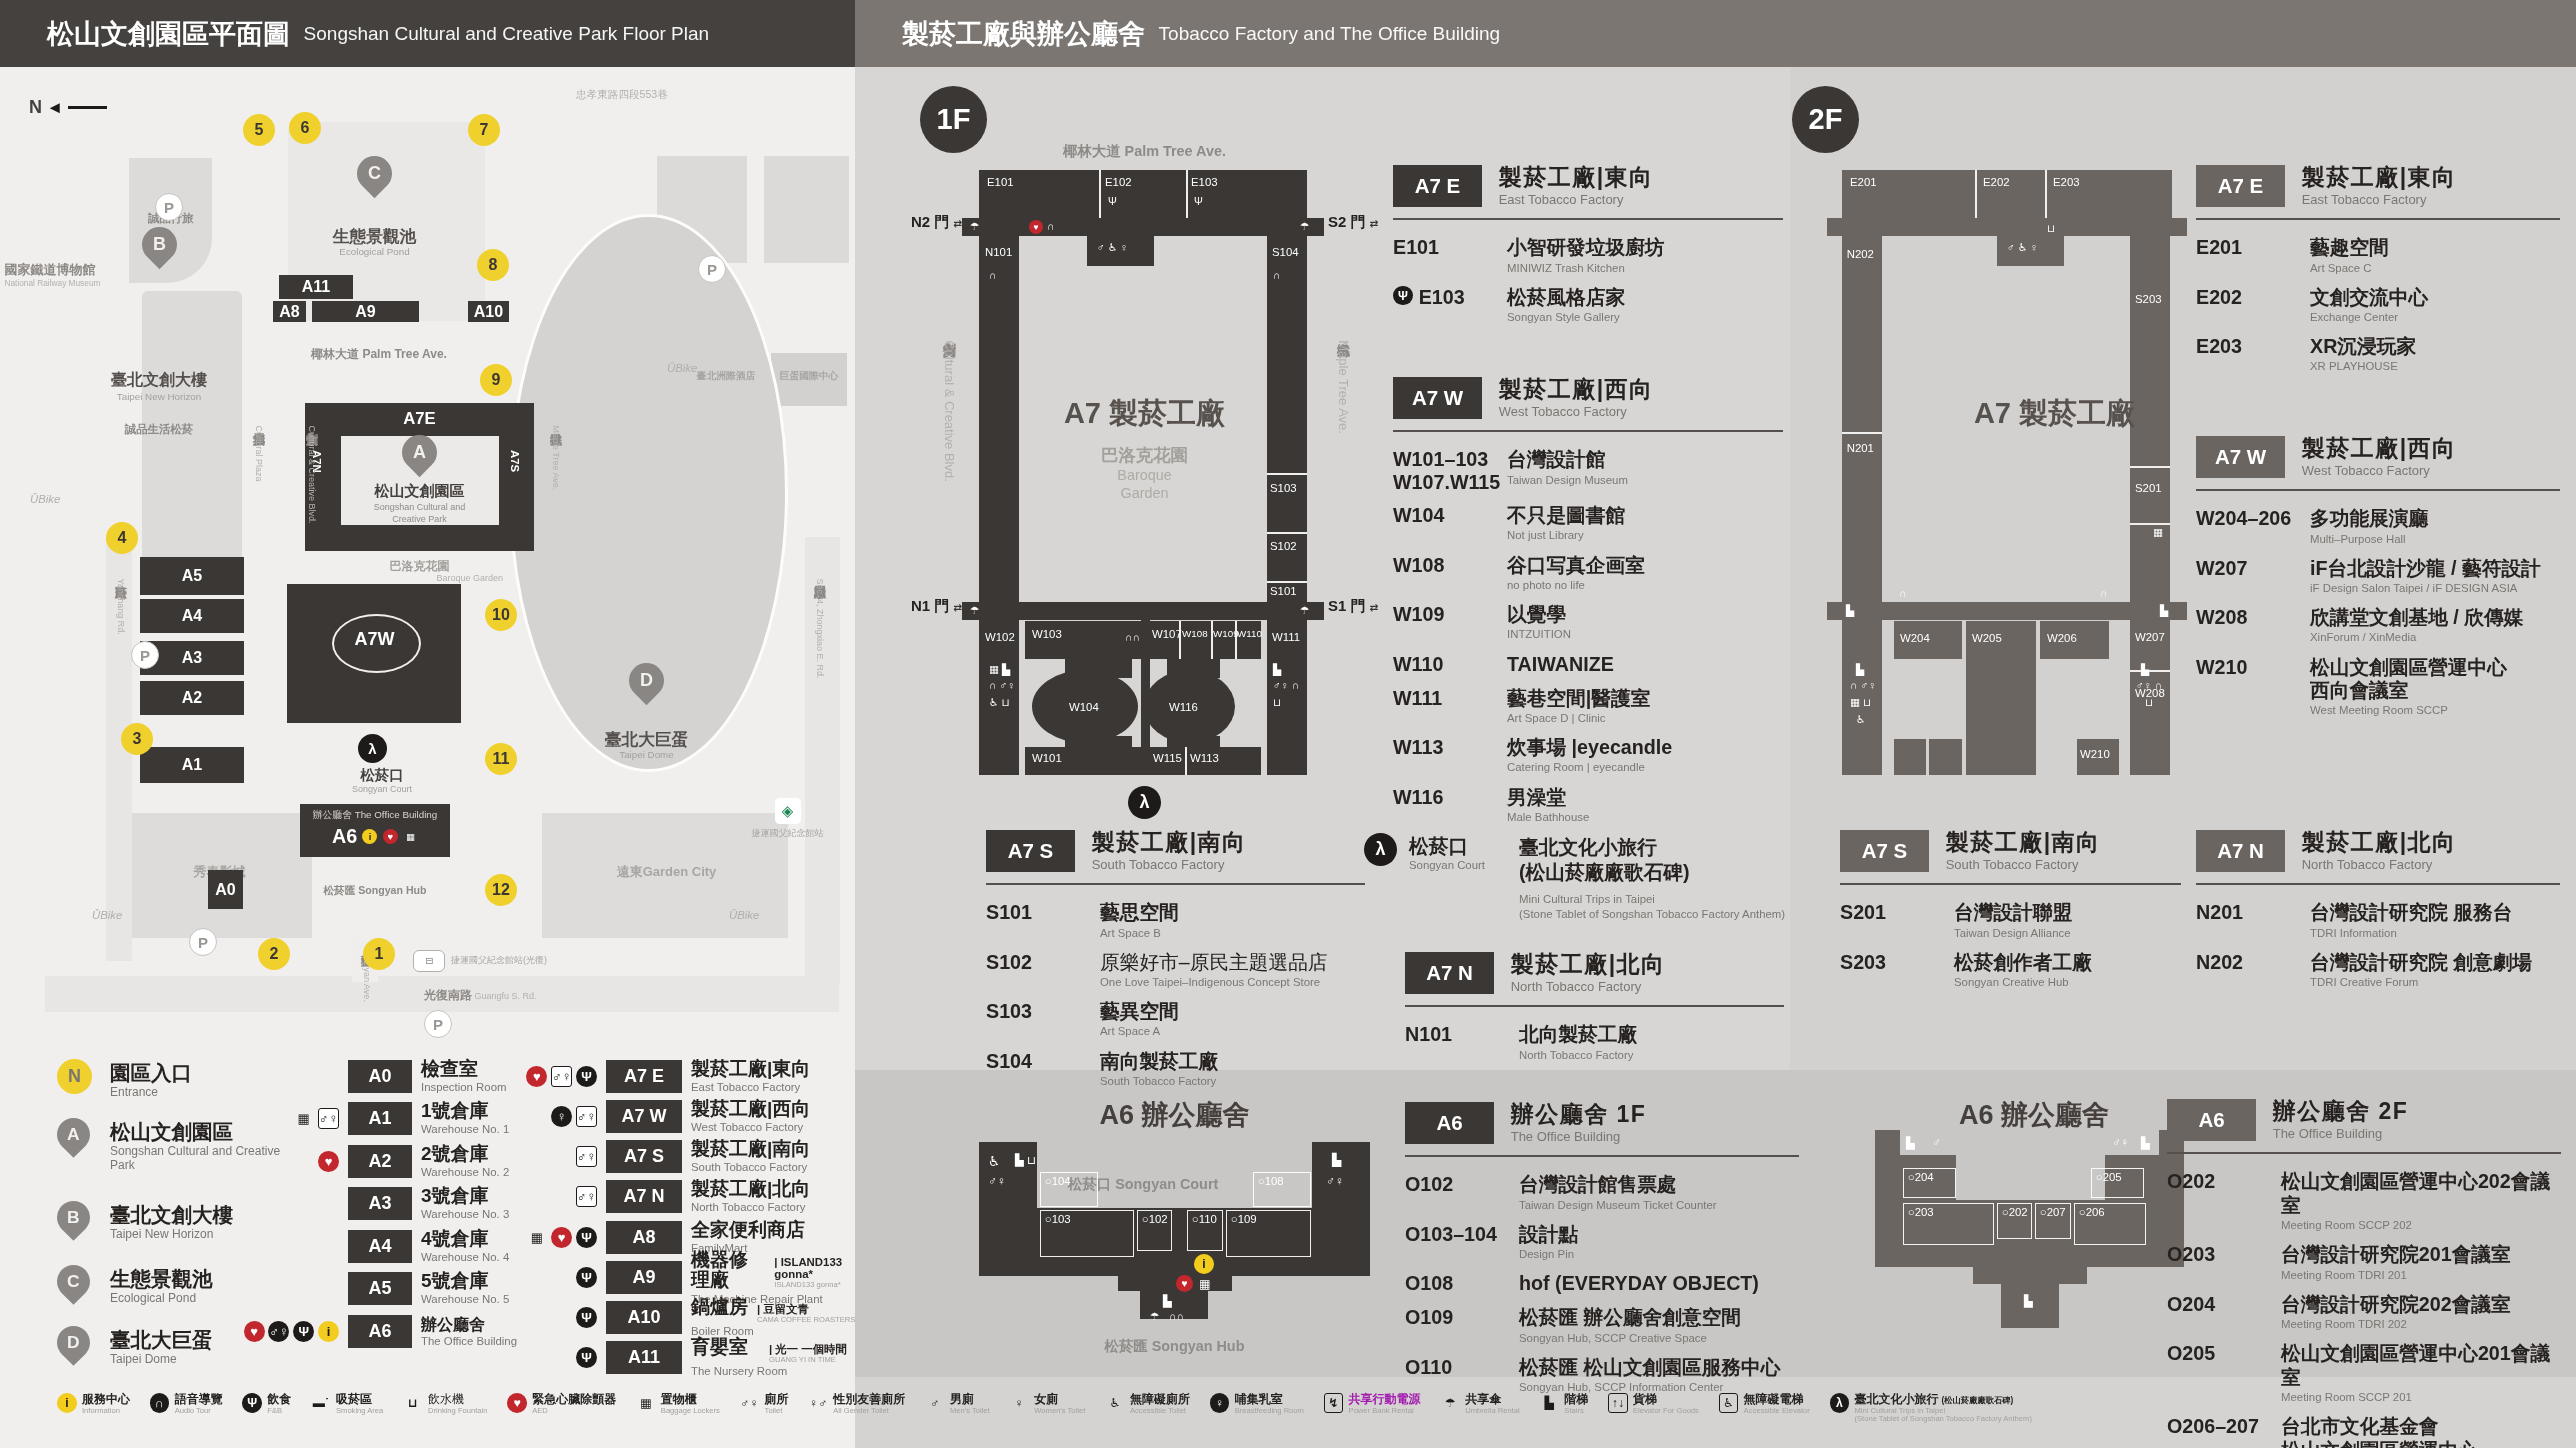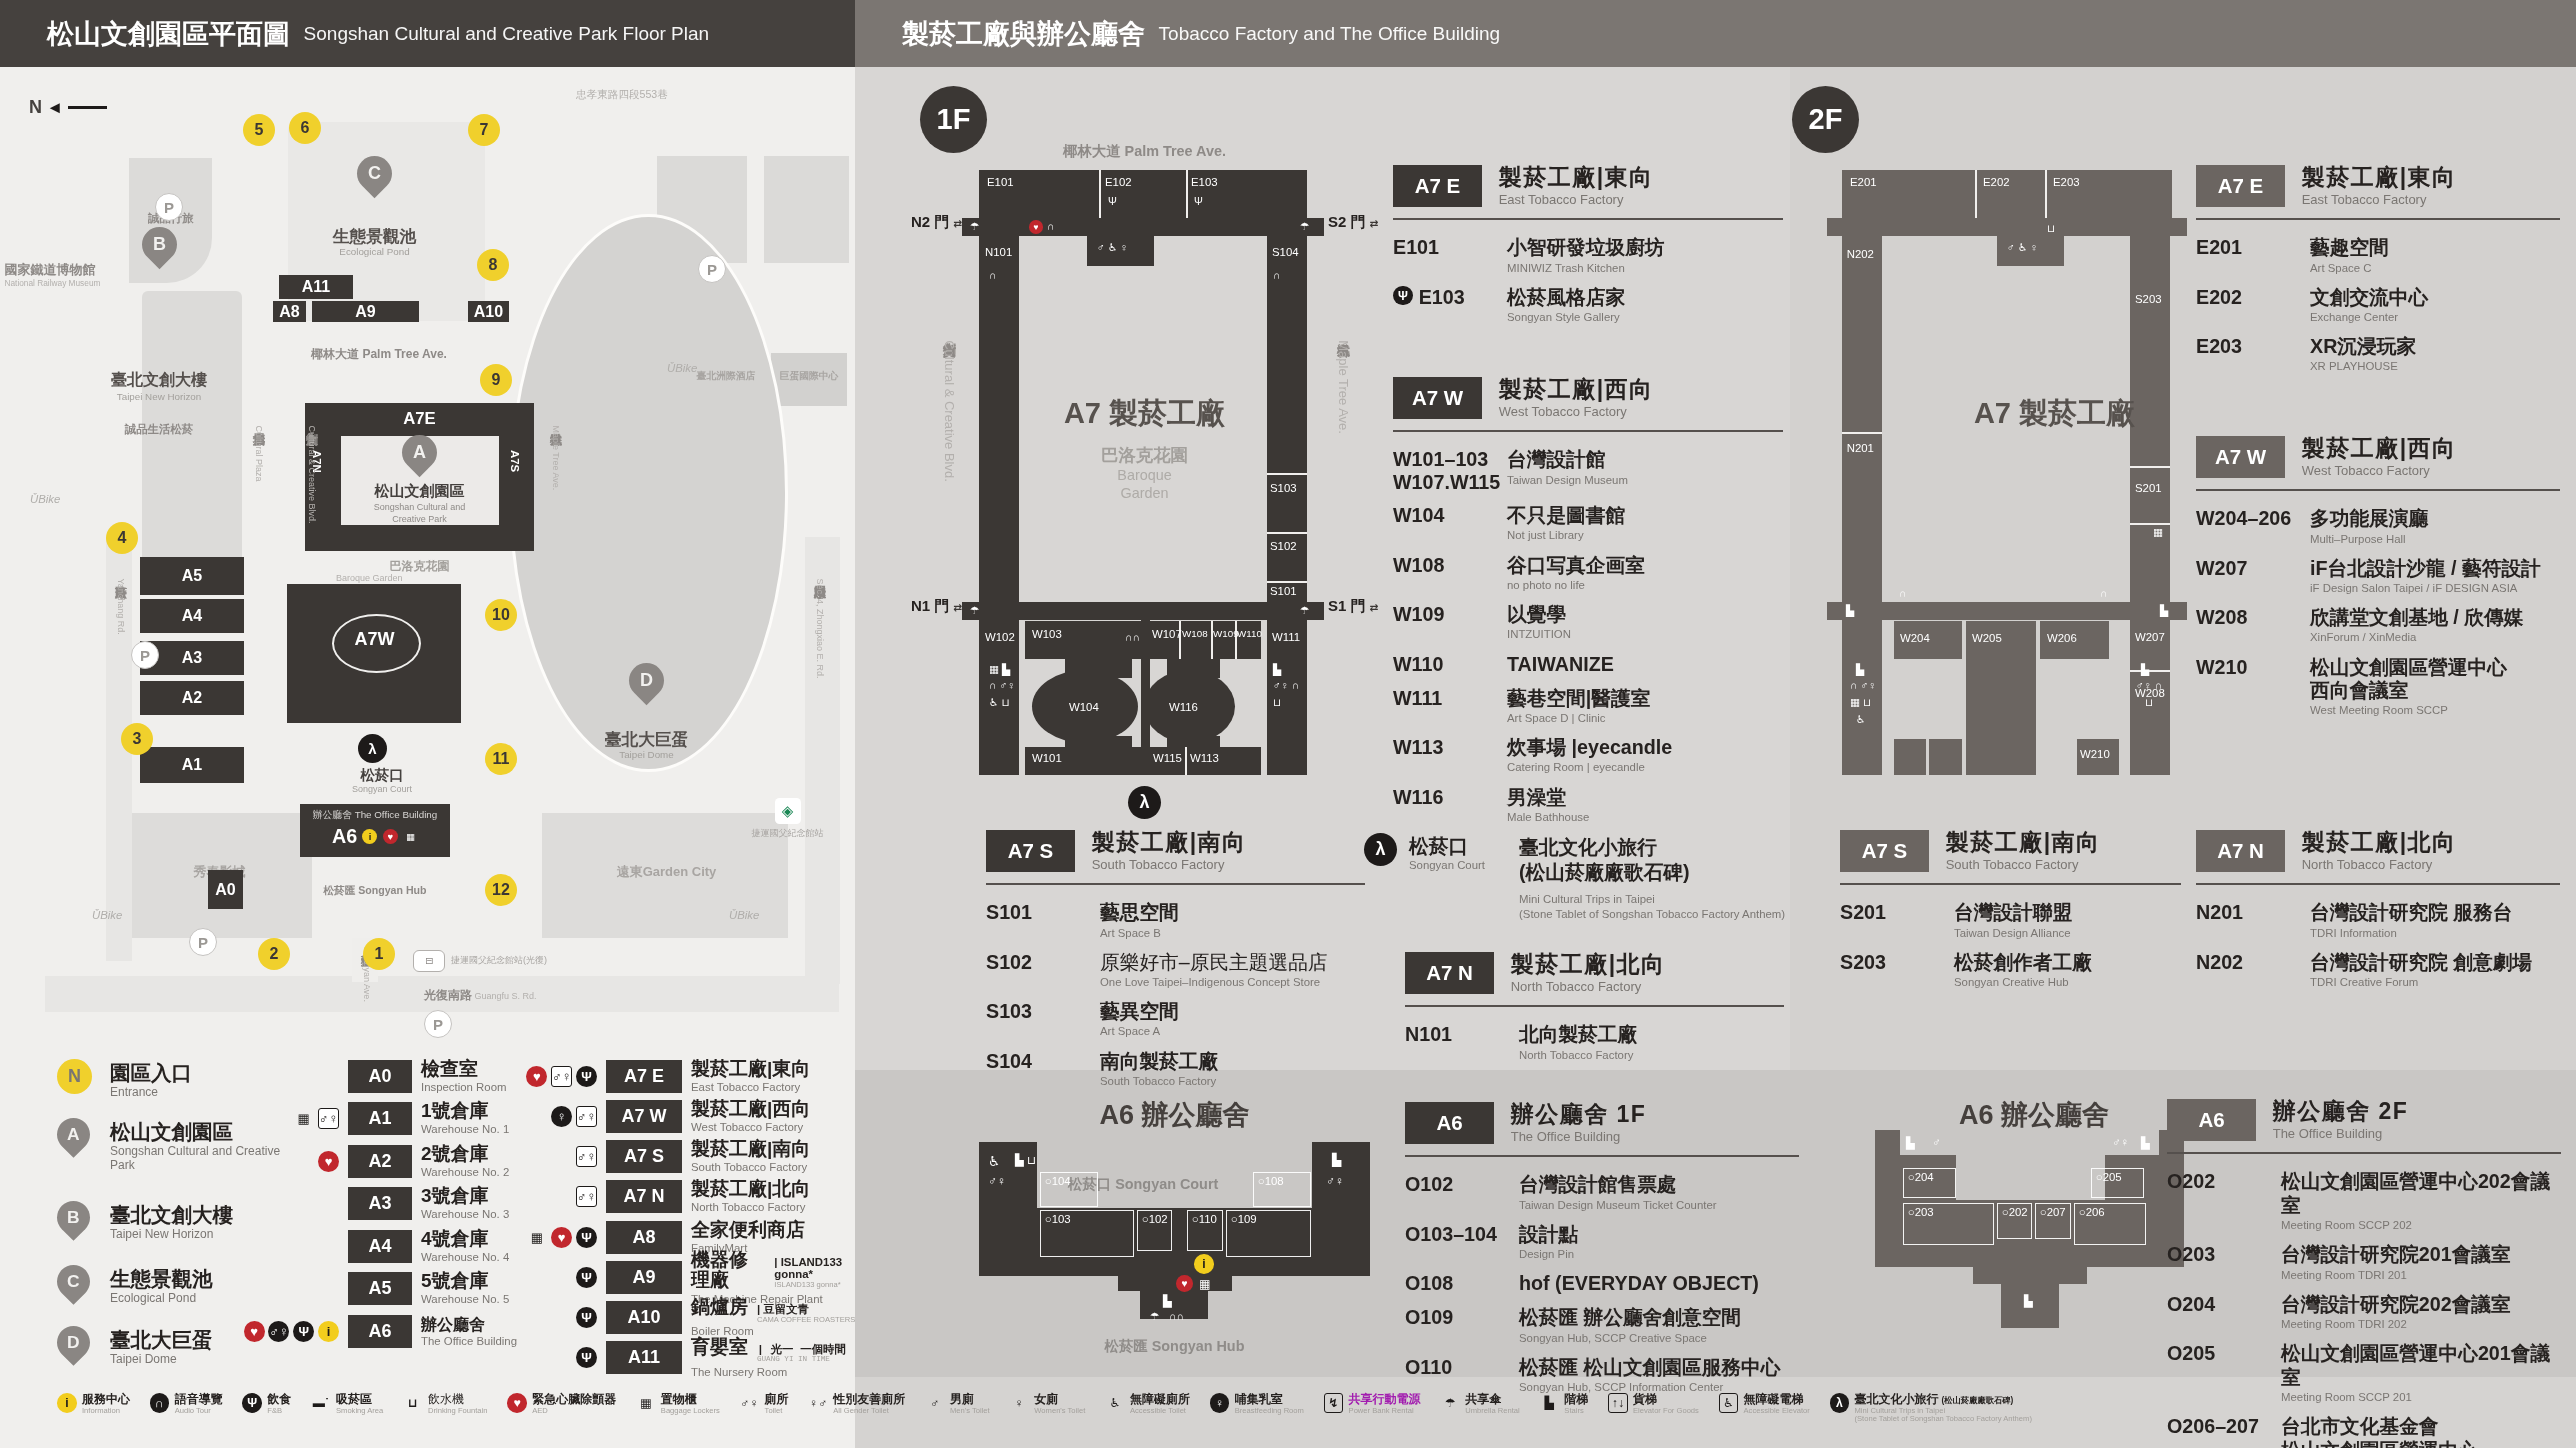--- a/index.html
+++ b/index.html
@@ -130,21 +130,21 @@
     <div style="left: 305px; top: 342px; width: 229px; position: absolute; text-align: center; color: rgb(255, 255, 255); font-weight: bold; font-size: 16.7px;">A7E</div>
     <div style="left: 311px; top: 383px; position: absolute; color: rgb(255, 255, 255); font-weight: bold; font-size: 11.4px; writing-mode: vertical-rl;">A7N</div>
     <div style="left: 509px; top: 383px; position: absolute; color: rgb(255, 255, 255); font-weight: bold; font-size: 11.4px; writing-mode: vertical-rl;">A7S</div>
     <div class="pin" style="left: 402px; top: 368px;">
       <span>A</span>
     </div>
     <div style="left: 336px; top: 415px; width: 167px; position: absolute; text-align: center; font-size: 15px; font-weight: bold; color: rgb(69, 65, 62);">松山文創園區</div>
     <div style="left: 336px; top: 435px; width: 167px; position: absolute; text-align: center; font-size: 9px; color: rgb(142, 138, 135);">Songshan Cultural and</div>
     <div style="left: 336px; top: 447px; width: 167px; position: absolute; text-align: center; font-size: 9px; color: rgb(142, 138, 135);">Creative Park</div>
     <div style="left: 336px; top: 491px; width: 167px; position: absolute; text-align: center; font-size: 12px; color: rgb(163, 160, 156); font-weight: bold;">巴洛克花園</div>
-    <div style="left: 336px; top: 506px; width: 167px; position: absolute; text-align: left; font-size: 9px; color: rgb(179, 176, 173);">Baroque Garden</div>
+    <div style="left: 336px; top: 506px; width: 167px; position: absolute; text-align: right; font-size: 9px; color: rgb(179, 176, 173);">Baroque Garden</div>
     <div style="left: 287px; top: 517px; width: 174px; height: 139px; position: absolute; background: rgb(59, 55, 52);"></div>
     <div style="left: 332px; top: 547px; width: 85px; height: 55px; position: absolute; border: 2.3px solid rgb(240, 239, 237); border-radius: 50%;"></div>
     <div style="left: 332px; top: 562px; width: 85px; position: absolute; text-align: center; color: rgb(255, 255, 255); font-weight: bold; font-size: 18px;">A7W</div>
     <div class=" courtIcon" style="left: 358px; top: 667px; width: 29px; height: 29px; position: absolute; font-size: 15px;">λ</div>
     <div style="left: 306px; top: 699px; width: 152px; position: absolute; text-align: center; font-size: 14.4px; font-weight: bold; color: rgb(69, 65, 62);">松菸口</div>
     <div style="left: 306px; top: 717px; width: 152px; position: absolute; text-align: center; font-size: 9px; color: rgb(163, 160, 156);">Songyan Court</div>
     <div style="left: 300px; top: 737px; width: 150px; height: 53px; position: absolute; background: rgb(59, 55, 52);"></div>
     <div style="left: 300px; top: 742px; width: 150px; position: absolute; text-align: center; color: rgb(216, 214, 212); font-size: 9.8px;">辦公廳舍 The Office Building</div>
     <div style="left: 300px; top: 758px; width: 150px; position: absolute; display: flex; align-items: center; justify-content: center; gap: 5.3px;">
       <div style="color: rgb(255, 255, 255); font-weight: bold; font-size: 19.7px;">A6</div>
@@ -381,21 +381,21 @@
           </div></div>
         <div style="font-size: 11.4px; color: rgb(122, 118, 114); margin-top: 1.5px;">Boiler Room</div>
       </div>
     </div>
     <div style="left: 470px; top: 281px; position: absolute; display: flex; align-items: center; gap: 9px; height: 35px;">
       <div style="width: 70px; display: flex; justify-content: flex-end; gap: 3.8px; flex: 0 0 auto;">
         <span class="picon" style="width: 21px; height: 21px; font-size: 13px; font-weight: bold; color: rgb(255, 255, 255); background: rgb(29, 26, 25); border-radius: 50%;">Ψ</span>
       </div>
       <div class=" tile" style="width: 76px; height: 33px; flex: 0 0 auto; font-size: 18px;">A11</div>
       <div style="line-height: 1.1;">
-        <div style="font-size: 19px; font-weight: bold; color: rgb(38, 34, 32); display: flex; align-items: baseline;">育嬰室<div style="margin-left: 9px; display: inline-block; line-height: 1.05; font-family: Liberation Mono, monospace;">
+        <div style="font-size: 19px; font-weight: bold; color: rgb(38, 34, 32); display: flex; align-items: baseline;">育嬰室<div style="margin-left: 21px; display: inline-block; line-height: 1.05;">
             <div style="font-size: 11.4px; font-weight: bold; color: rgb(38, 34, 32);">| 光一 一個時間</div>
             <div style="font-size: 7.6px; color: rgb(163, 160, 156); font-weight: normal;">GUANG YI IN TIME</div>
           </div></div>
         <div style="font-size: 11.4px; color: rgb(122, 118, 114); margin-top: 1.5px;">The Nursery Room</div>
       </div>
     </div>
   </div>
 <div class="abs" id="footer" style="left:57px;top:1393px;width:1743px;height:53px;display:flex;align-items:flex-start;">
     <div style="display: flex; align-items: flex-start; gap: 5.3px; margin-right: 19.7px; flex: 0 0 auto;">
       <span class="picon" style="width: 19.7px; height: 19.7px; font-size: 12.2px; font-weight: bold; color: rgb(29, 26, 25); background: rgb(242, 205, 29); border-radius: 50%;">i</span>

